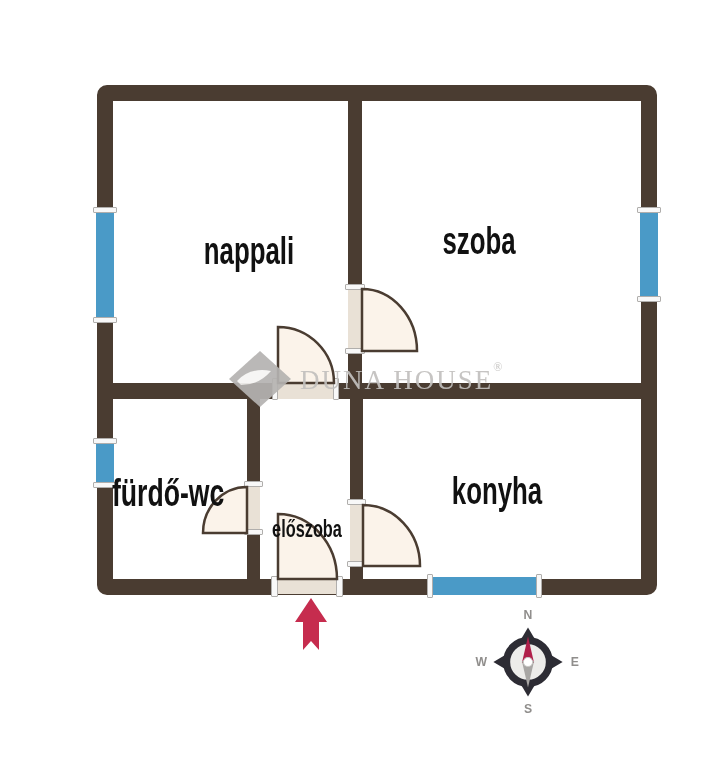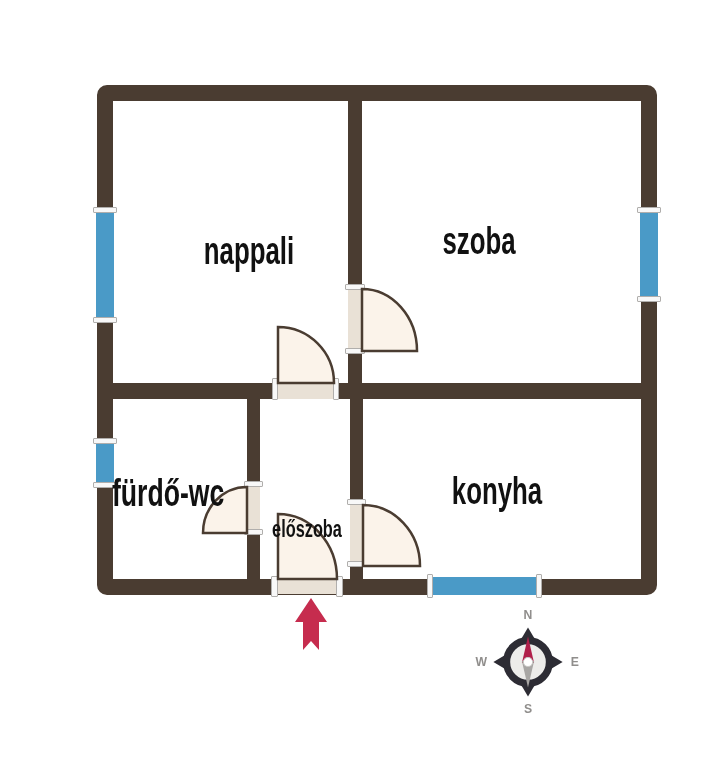--- a/index.html
+++ b/index.html
@@ -94,20 +94,29 @@
     <path d="M363,505 A57,61 0 0 1 420,566 L363,566 Z" style="fill:var(--door_fill);stroke:var(--door_stroke);stroke-width:2.5"></path>
     <path d="M278,514 A59,65 0 0 1 337,579 L278,579 Z" style="fill:var(--door_fill);stroke:var(--door_stroke);stroke-width:2.5"></path>
   </svg>
 
   <div class="abs room-label squeeze" style="left:176px;top:232px;width:146px;text-align:center;font-size:38px;">nappali</div>
   <div class="abs room-label squeeze" style="left:406px;top:222px;width:146px;text-align:center;font-size:38px;">szoba</div>
   <div class="abs room-label squeeze-left" style="left:112px;top:474px;font-size:38px;">fürdő-wc</div>
   <div class="abs room-label squeeze" style="left:252px;top:517px;width:110px;text-align:center;font-size:24px;">előszoba</div>
   <div class="abs room-label squeeze" style="left:424px;top:472px;width:146px;text-align:center;font-size:38px;">konyha</div>
 
+  <div id="watermark" class="abs">
+    <svg width="64" height="60" viewBox="0 0 64 60" style="position:absolute;left:0;top:2px;">
+      <path d="M32,1 L63,29 L32,57 L1,29 Z" fill="#b5b3b1"></path>
+      <path d="M9,31 Q22,17 43,21 Q31,35 13,35 Z" fill="#f6f5f4"></path>
+    </svg>
+    <div id="wm-text">
+      <span class="wm-word">Duna</span><span> </span><span class="wm-word">House</span><span id="wm-reg">®</span>
+    </div>
+  </div>
 
   <svg id="arrow-svg" class="abs" viewBox="0 0 44 60">
     <path d="M21,3 L37,27 L29,27 L29,55 L21,46 L13,55 L13,27 L5,27 Z" style="fill:var(--arrow)"></path>
   </svg>
 
   <svg id="compass-svg" class="abs" viewBox="0 0 110 110">
     <path d="M55,21 L62,33 L55,40 L48,33 Z" style="fill:var(--compass_ring)"></path>
     <path d="M89,55 L77,62 L70,55 L77,48 Z" style="fill:var(--compass_ring)"></path>
     <path d="M55,89 L48,77 L55,70 L62,77 Z" style="fill:var(--compass_ring)"></path>
     <path d="M21,55 L33,48 L40,55 L33,62 Z" style="fill:var(--compass_ring)"></path>

